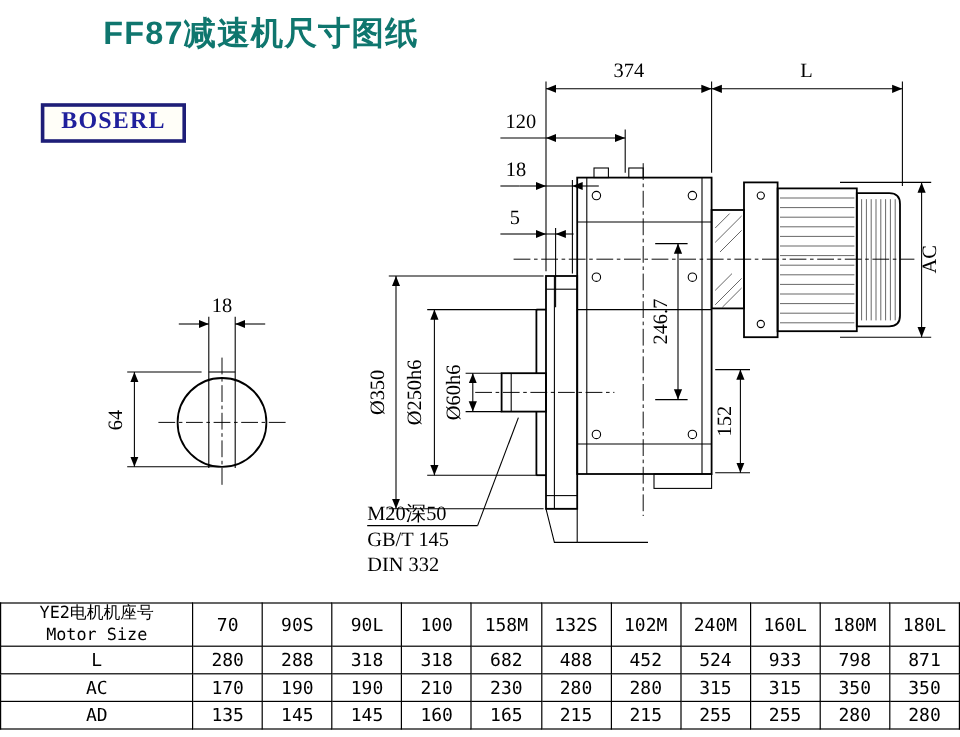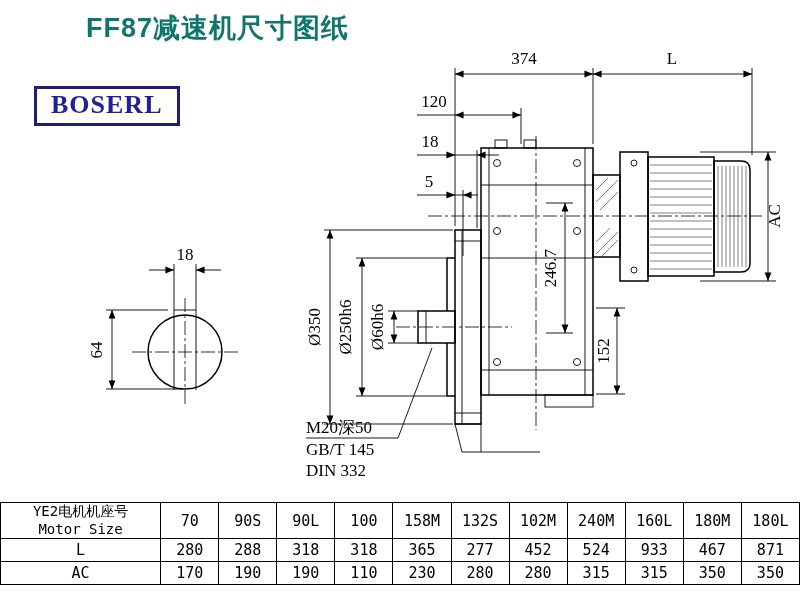--- a/index.html
+++ b/index.html
@@ -9,21 +9,21 @@
   }
   .title {
     position:absolute; left:38px; top:10px;
     font-size:27px; font-weight:bold; letter-spacing:1px; color:#0f766e;margin-left:48px;
   }
   .logo-box {
     position:absolute; left:34px; top:86px;
     border:3px solid #1e1e78; padding:1px 14px 3px 14px; background:#fffef8;
   }
   .logo-text {
-    font-family:"Liberation Serif", serif; font-size:26px; font-weight:bold;
+    font-family:"Liberation Serif", serif; font-size:20px; font-weight:bold;
     color:#20209c; letter-spacing:1px;
   }
   svg.drawing { position:absolute; left:0; top:0; }
   .ol  { fill:none; stroke:#000; stroke-width:1.5; }
   .tl  { fill:none; stroke:#000; stroke-width:0.9; }
   .fin { fill:none; stroke:#000; stroke-width:0.5; }
   .cl  { fill:none; stroke:#000; stroke-width:0.8; stroke-dasharray:14 3 3 3; }
   .dl  { fill:none; stroke:#000; stroke-width:0.9; }
   text.dim {
     font-family:"Liberation Serif","DejaVu Serif", serif;
@@ -254,38 +254,52 @@
       <th>160L</th>
       <th>180M</th>
       <th>180L</th>
     </tr>
     <tr class="row">
       <td>L</td>
       <td>280</td>
       <td>288</td>
       <td>318</td>
       <td>318</td>
-      <td>365</td>
-      <td>277</td>
+      <td>682</td>
+      <td>488</td>
       <td>452</td>
       <td>524</td>
       <td>933</td>
-      <td>467</td>
+      <td>798</td>
       <td>871</td>
     </tr>
     <tr class="row">
       <td>AC</td>
       <td>170</td>
       <td>190</td>
       <td>190</td>
-      <td>110</td>
+      <td>210</td>
       <td>230</td>
       <td>280</td>
       <td>280</td>
       <td>315</td>
       <td>315</td>
       <td>350</td>
       <td>350</td>
     </tr>
+    <tr class="row">
+      <td>AD</td>
+      <td>135</td>
+      <td>145</td>
+      <td>145</td>
+      <td>160</td>
+      <td>165</td>
+      <td>215</td>
+      <td>215</td>
+      <td>255</td>
+      <td>255</td>
+      <td>280</td>
+      <td>280</td>
+    </tr>
   </tbody>
     </table>
 
 </div>
 
 </body></html>

